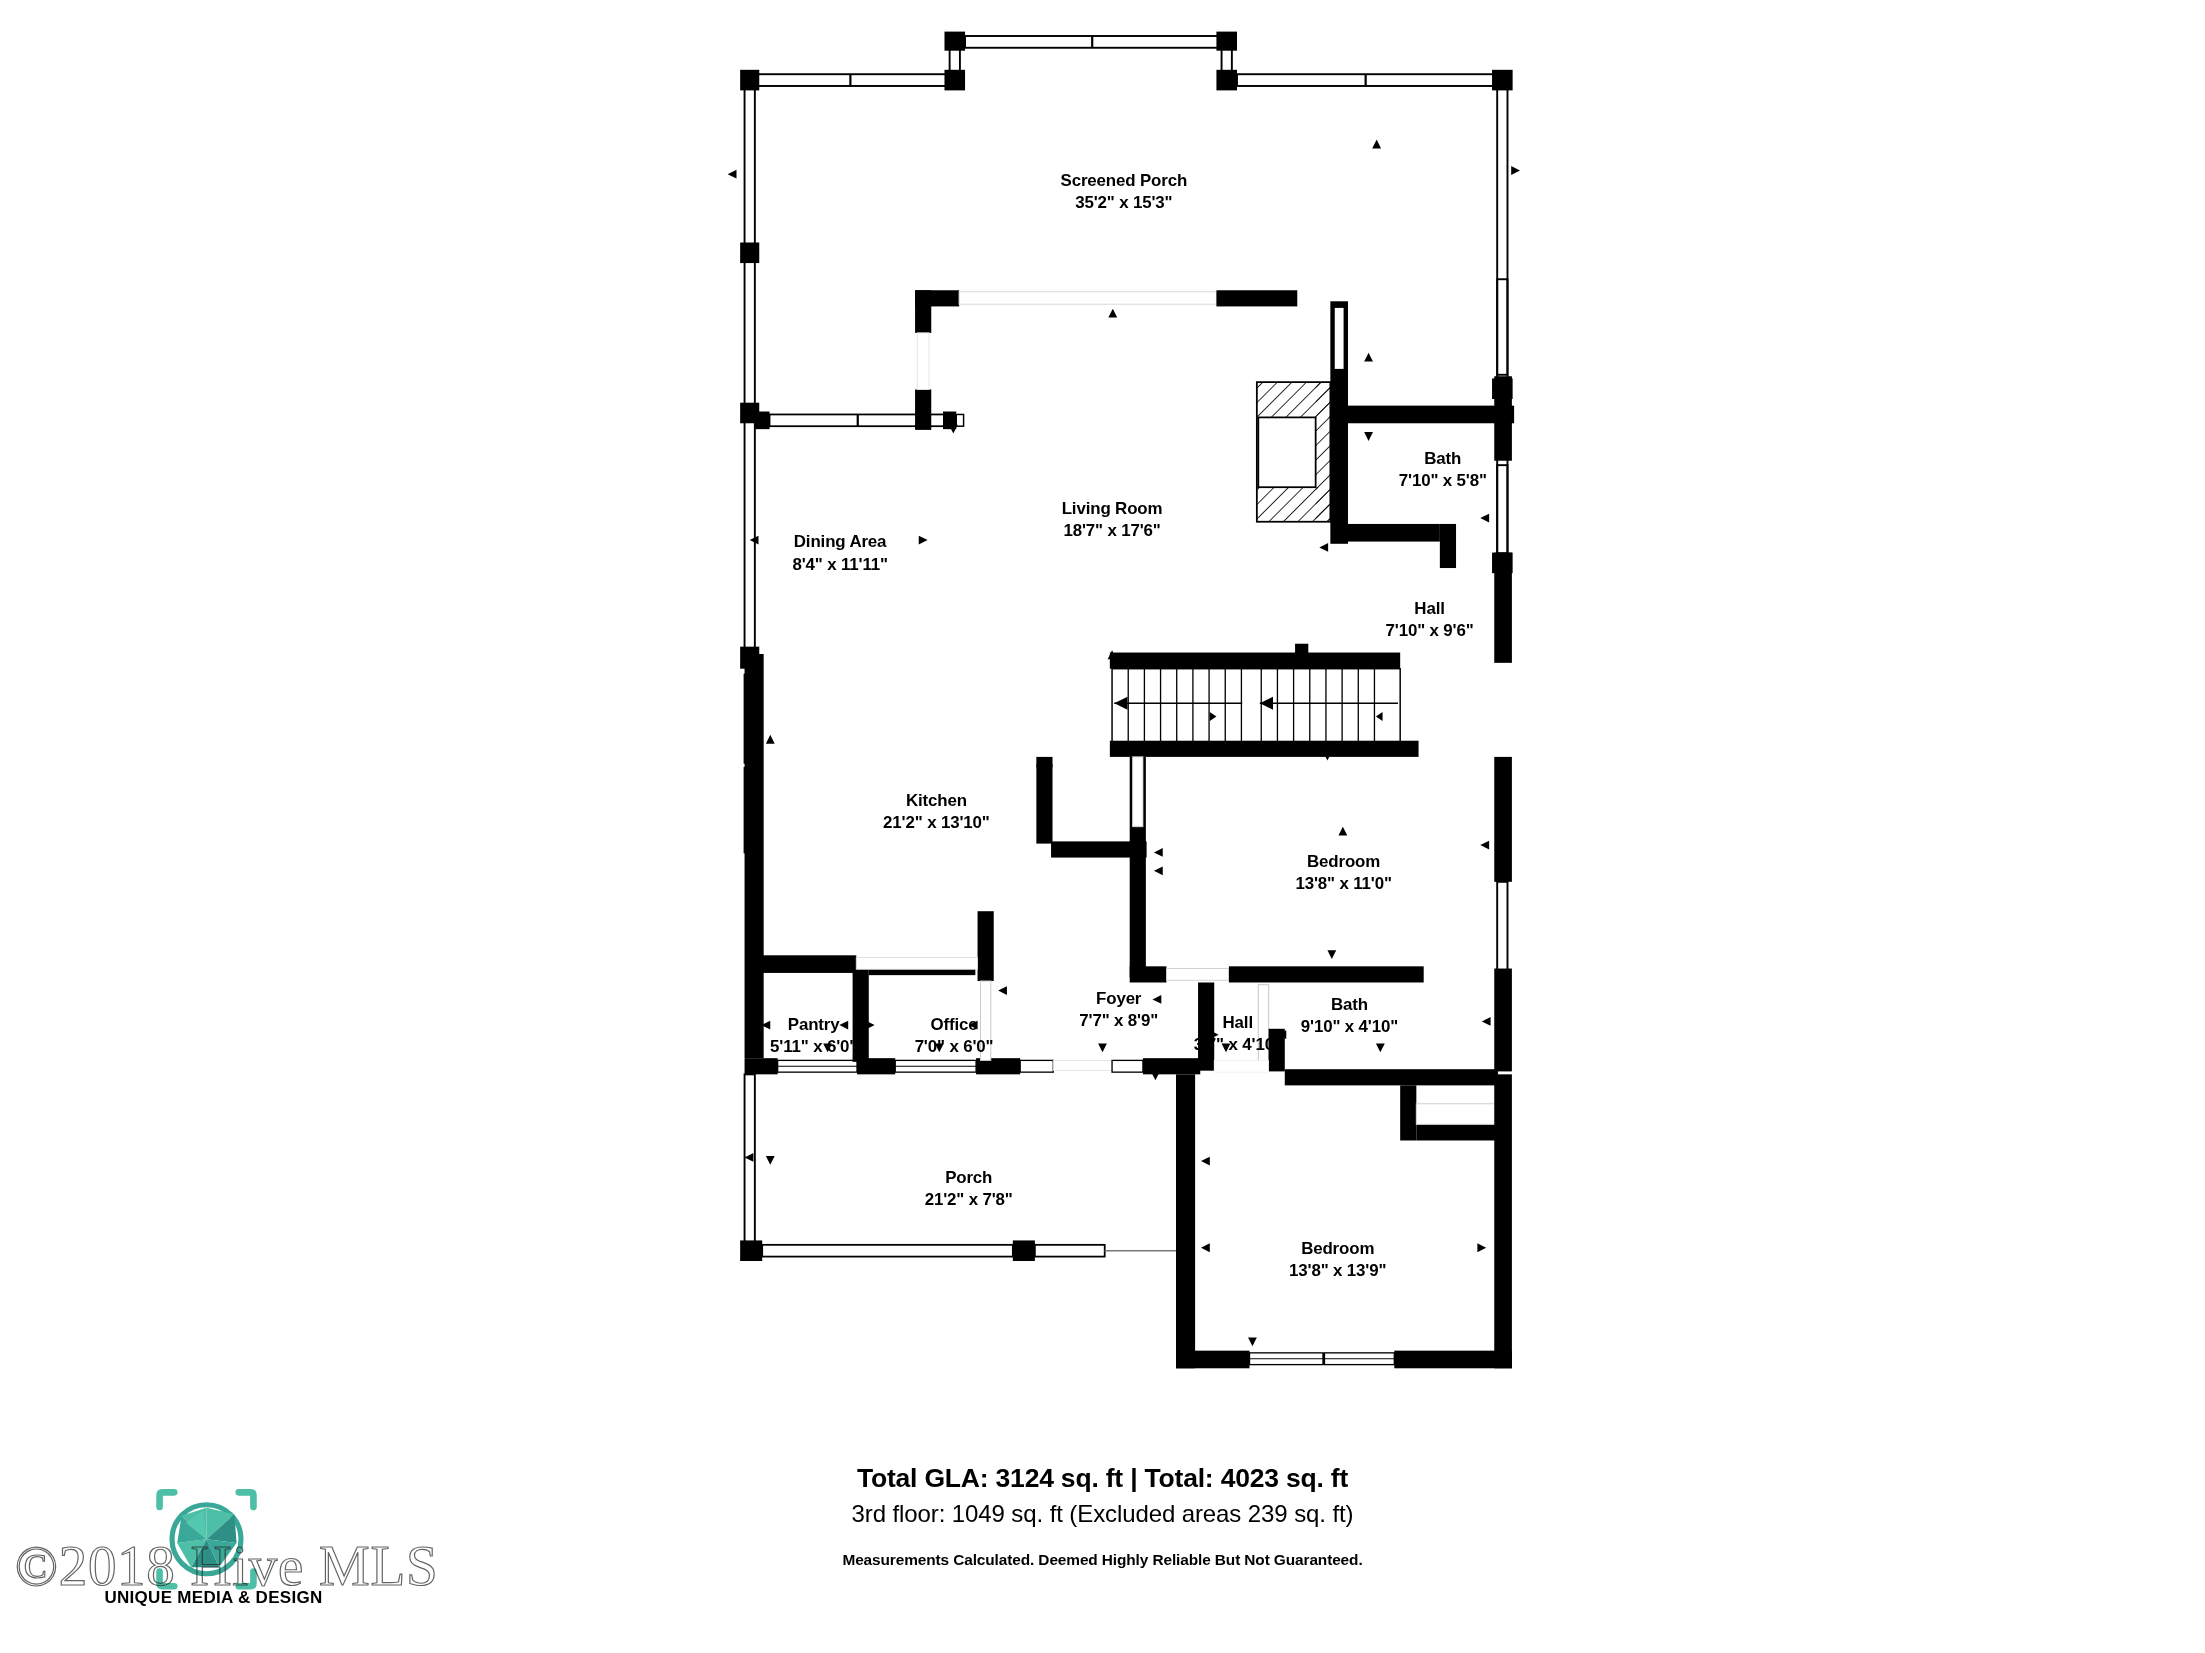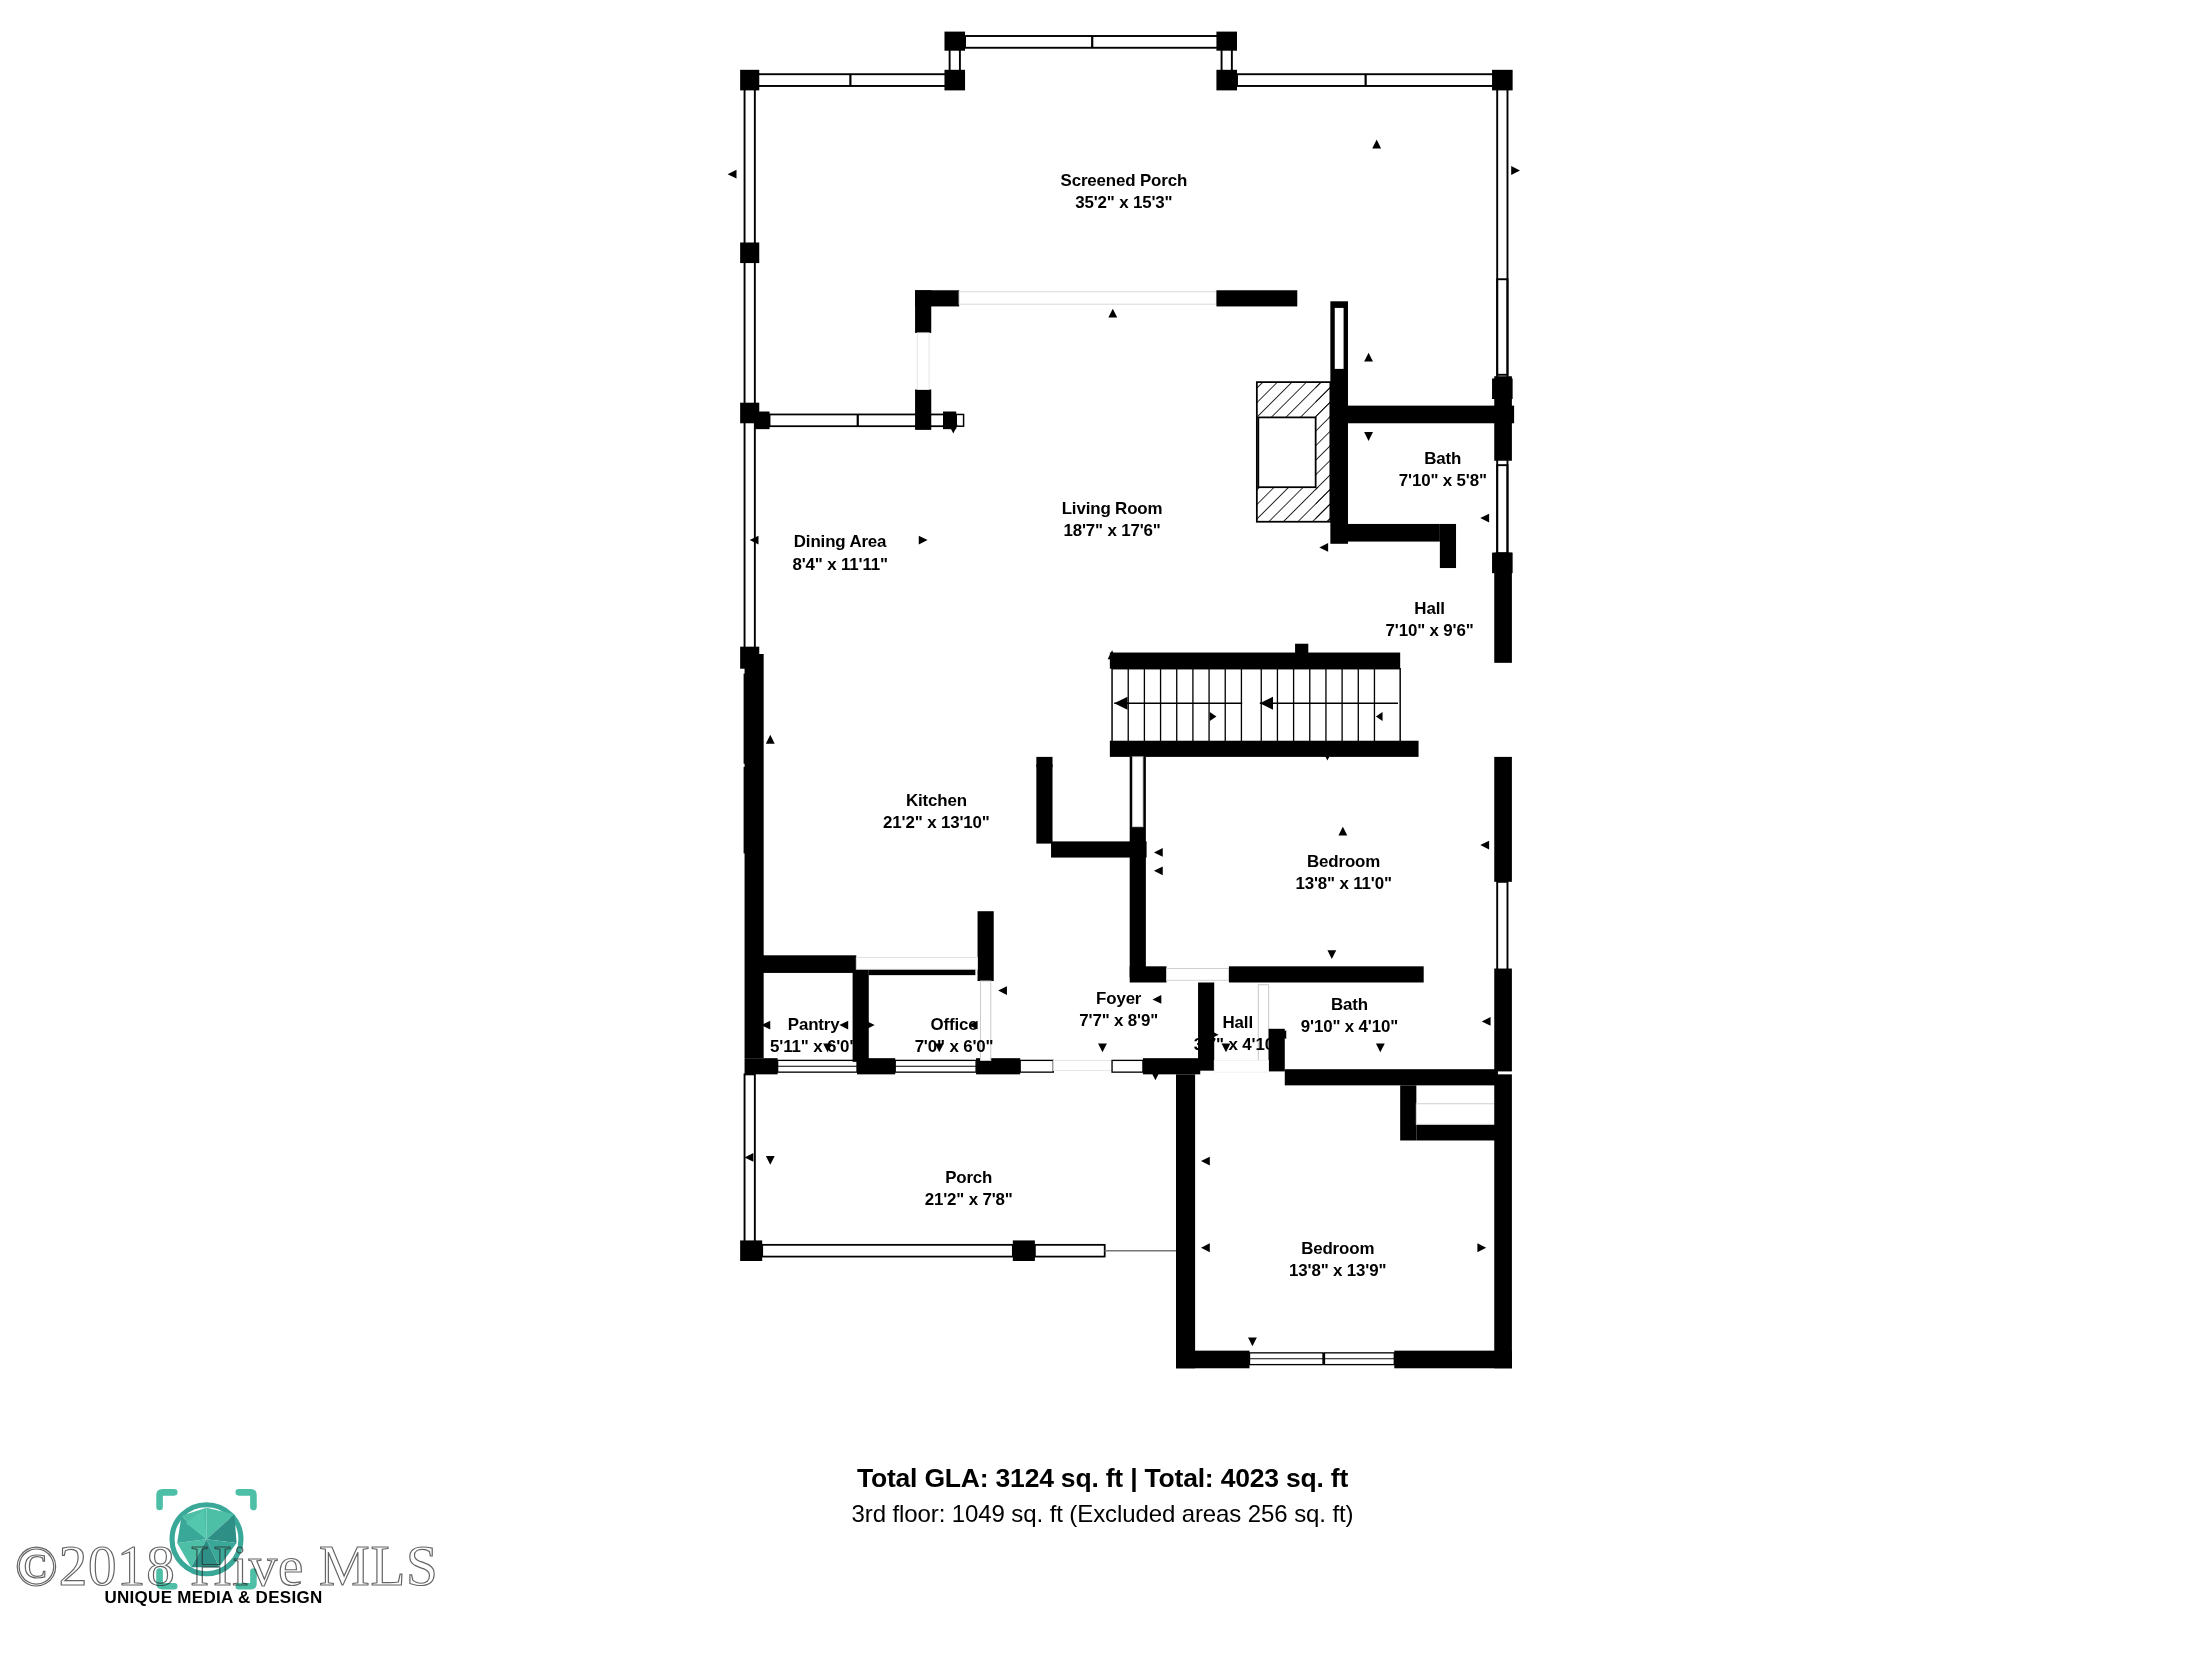--- a/index.html
+++ b/index.html
@@ -445,21 +445,22 @@
         <text class="rm-dim" x="1318" y="1640">21'2" x 7'8"</text>
 
         <text class="rm-name" x="1820" y="1706">Bedroom</text>
         <text class="rm-dim" x="1820" y="1736">13'8" x 13'9"</text>
       </g>
     </svg>
   </div>
 
   <div id="summary">
     <div class="total">Total GLA: 3124 sq. ft | Total: 4023 sq. ft</div>
-    <div class="floorline">3rd floor: 1049 sq. ft (Excluded areas 256 sq. ft)</div>
+    <div class="floorline">3rd floor: 1049 sq. ft (Excluded areas 239 sq. ft)</div>
+    <div class="disclaimer">Measurements Calculated. Deemed Highly Reliable But Not Guaranteed.</div>
   </div>
 
   <div id="logo">
     <div id="logo-mark">
       <svg viewBox="0 0 200 150" width="147" height="110">
 
         <g stroke="#4cbfa6" stroke-width="9" fill="none" stroke-linecap="round">
           <path d="M36 30 L36 14 Q36 10 40 10 L56 10"></path>
           <path d="M144 10 L160 10 Q164 10 164 14 L164 30"></path>
           <path d="M164 118 L164 134 Q164 138 160 138 L144 138"></path>

